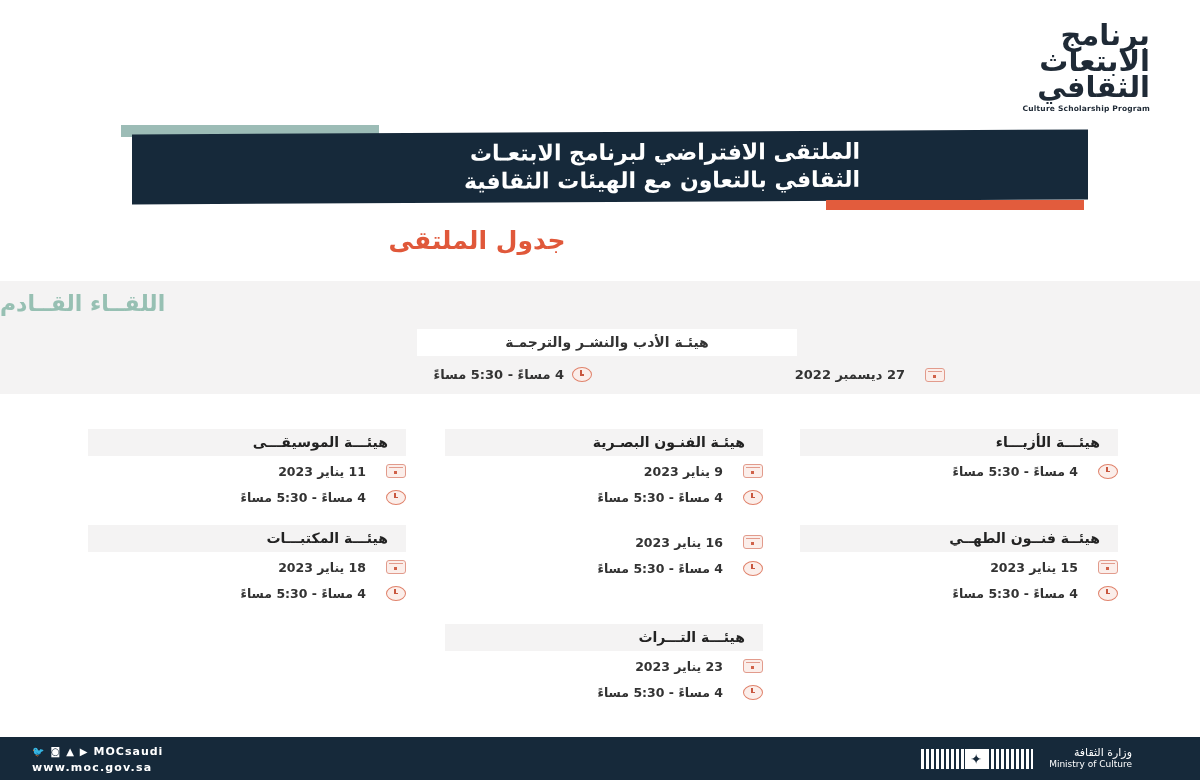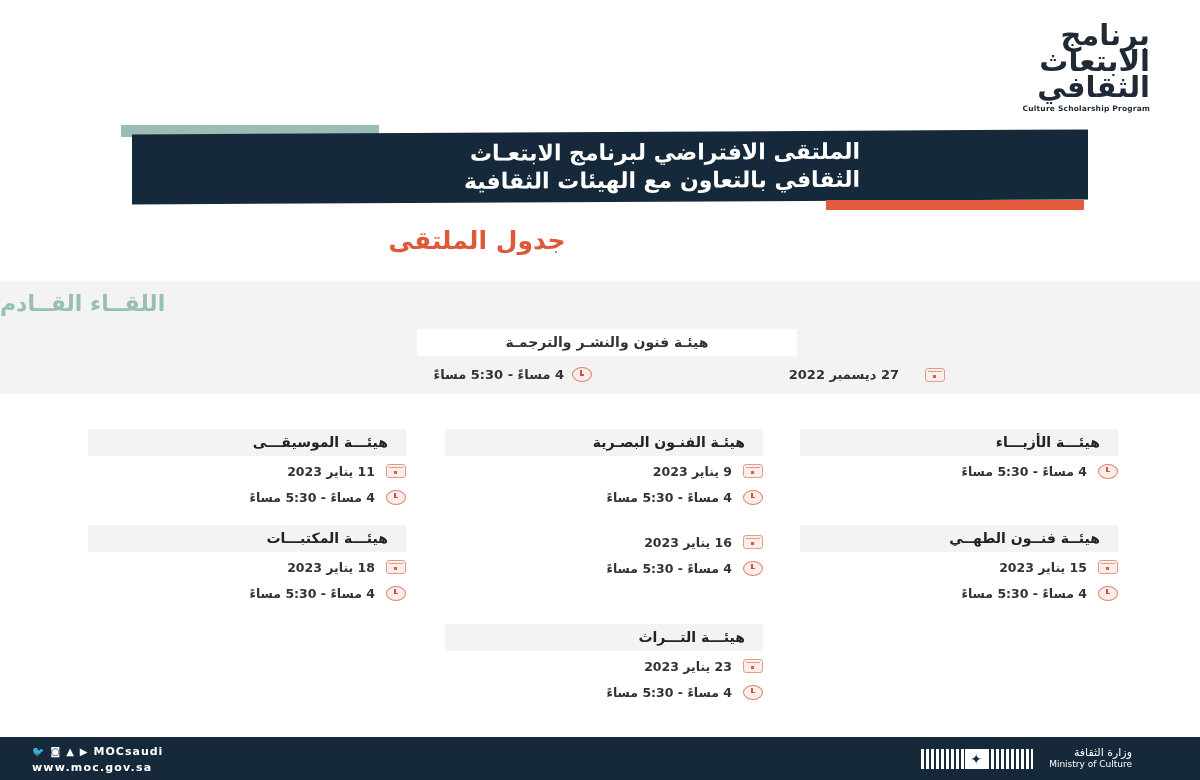--- a/index.html
+++ b/index.html
@@ -14,33 +14,33 @@
   .banner { position: absolute; left: 132px; top: 132px; width: 956px; height: 70px; background: #16293a; transform: skewY(-0.3deg); direction: rtl; padding-right: 228px; padding-top: 7px; }
   .banner .line { color: #ffffff; font-size: 22px; font-weight: bold; line-height: 28px; text-align: right; }
   .banner-bottom-stripe { position: absolute; left: 826px; top: 200px; width: 258px; height: 10px; background: #e25c3d; }
 
   .schedule-title { position: absolute; left: 0; top: 226px; width: 954px; text-align: center; direction: rtl; color: #e0583a; font-size: 25px; font-weight: bold; }
 
   .next-section { position: absolute; left: 0; top: 281px; width: 1200px; height: 113px; background: #f4f3f3; }
   .next-title { position: absolute; left: 0; top: 10px; width: 1124px; text-align: left; direction: rtl; font-size: 22px; font-weight: bold; color: #97c0b3; letter-spacing: 3px; }
   .next-authority { position: absolute; left: 417px; top: 48px; width: 380px; height: 27px; background: #ffffff; text-align: center; direction: rtl; font-size: 14px; font-weight: bold; line-height: 27px; color: #333; }
   .next-meta { position: absolute; left: 0; top: 86px; width: 1200px; height: 20px; }
-  .next-date { position: absolute; right: 255px; top: 0; direction: rtl; font-size: 13px; font-weight: bold; display: flex; align-items: flex-end; gap: 26px; color: #333; }
+  .next-date { position: absolute; right: 255px; top: 0; direction: rtl; font-size: 13px; font-weight: bold; display: flex; align-items: flex-end; gap: 20px; color: #333; }
   .next-time { position: absolute; right: 608px; top: 0; direction: rtl; font-size: 13px; font-weight: bold; display: flex; align-items: center; gap: 8px; color: #333; }
 
   .ico-cal { display: inline-block; width: 20px; height: 14px; border: 1.5px solid #e29b8c; border-radius: 3px; background: #fbeeea; position: relative; flex-shrink: 0; }
   .ico-cal::before { content: ""; position: absolute; left: 2px; right: 2px; top: 2px; height: 1px; background: #e29b8c; }
   .ico-cal::after { content: ""; position: absolute; left: 7px; top: 6px; width: 3px; height: 3px; background: #d0624a; }
   .ico-clock { display: inline-block; width: 20px; height: 15px; border: 1.8px solid #e0826b; border-radius: 50%; background: #fbeeea; position: relative; flex-shrink: 0; }
   .ico-clock::before { content: ""; position: absolute; left: 7px; top: 2px; width: 1.5px; height: 5px; background: #c9573f; }
   .ico-clock::after { content: ""; position: absolute; left: 7px; top: 6px; width: 4px; height: 1.5px; background: #c9573f; }
 
   .card { position: absolute; width: 318px; direction: rtl; }
   .card .name { height: 27px; background: #f4f3f3; font-size: 14px; font-weight: bold; line-height: 27px; padding-right: 18px; text-align: right; color: #222; letter-spacing: 1px; }
-  .card .row { display: flex; align-items: center; gap: 11px; height: 22px; margin-top: 4px; font-size: 12.5px; font-weight: bold; color: #333; padding-right: 0; }
+  .card .row { display: flex; align-items: center; gap: 20px; height: 22px; margin-top: 4px; font-size: 12.5px; font-weight: bold; color: #333; padding-right: 0; }
   .card .row:first-of-type { margin-top: 6px; }
 
   .footer { position: absolute; left: 0; top: 737px; width: 1200px; height: 43px; background: #16293a; }
   .footer .social { position: absolute; left: 32px; top: 8px; color: #ffffff; font-size: 11px; font-weight: bold; display: flex; align-items: center; gap: 5px; letter-spacing: 1px; }
   .footer .social .s-ico { font-size: 10px; }
   .footer .site { position: absolute; left: 32px; top: 24px; color: #ffffff; font-size: 11px; font-weight: bold; letter-spacing: 1.2px; }
   .footer .ministry { position: absolute; right: 68px; top: 10px; display: flex; align-items: center; gap: 16px; }
   .footer .ministry .emblem { width: 112px; height: 20px; background: repeating-linear-gradient(90deg, #ffffff 0 3px, #16293a 3px 5px); position: relative; }
   .footer .ministry .emblem::after { content: "✦"; position: absolute; left: 44px; top: 0; color: #16293a; background: #fff; font-size: 14px; line-height: 20px; width: 22px; text-align: center; }
   .footer .ministry .text { color: #ffffff; text-align: right; }
@@ -61,21 +61,21 @@
 <div class="banner">
   <div class="line">الملتقى الافتراضي لبرنامج الابتعـاث</div>
   <div class="line">الثقافي بالتعاون مع الهيئات الثقافية</div>
 </div>
 <div class="banner-bottom-stripe"></div>
 
 <div class="schedule-title">جدول الملتقى</div>
 
 <div class="next-section">
   <div class="next-title">اللقــاء القــادم</div>
-  <div class="next-authority">هيئـة فنون والنشـر والترجمـة</div>
+  <div class="next-authority">هيئـة الأدب والنشـر والترجمـة</div>
   <div class="next-meta">
     <div class="next-date">
       <span class="ico-cal"></span>
       <span>27 ديسمبر 2022</span>
     </div>
     <div class="next-time">
       <span class="ico-clock"></span>
       <span>4 مساءً - 5:30 مساءً</span>
     </div>
   </div>

